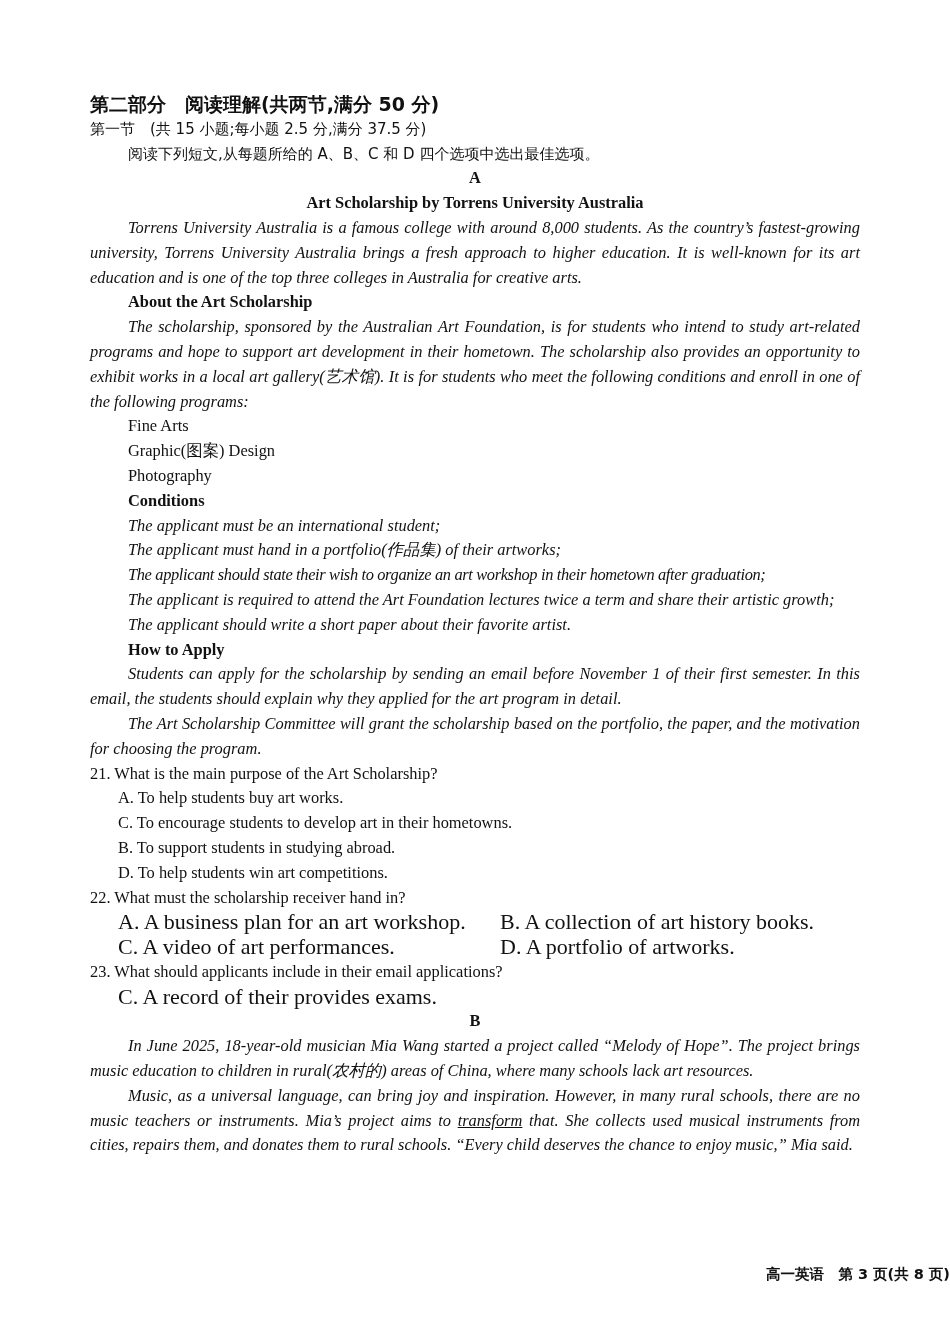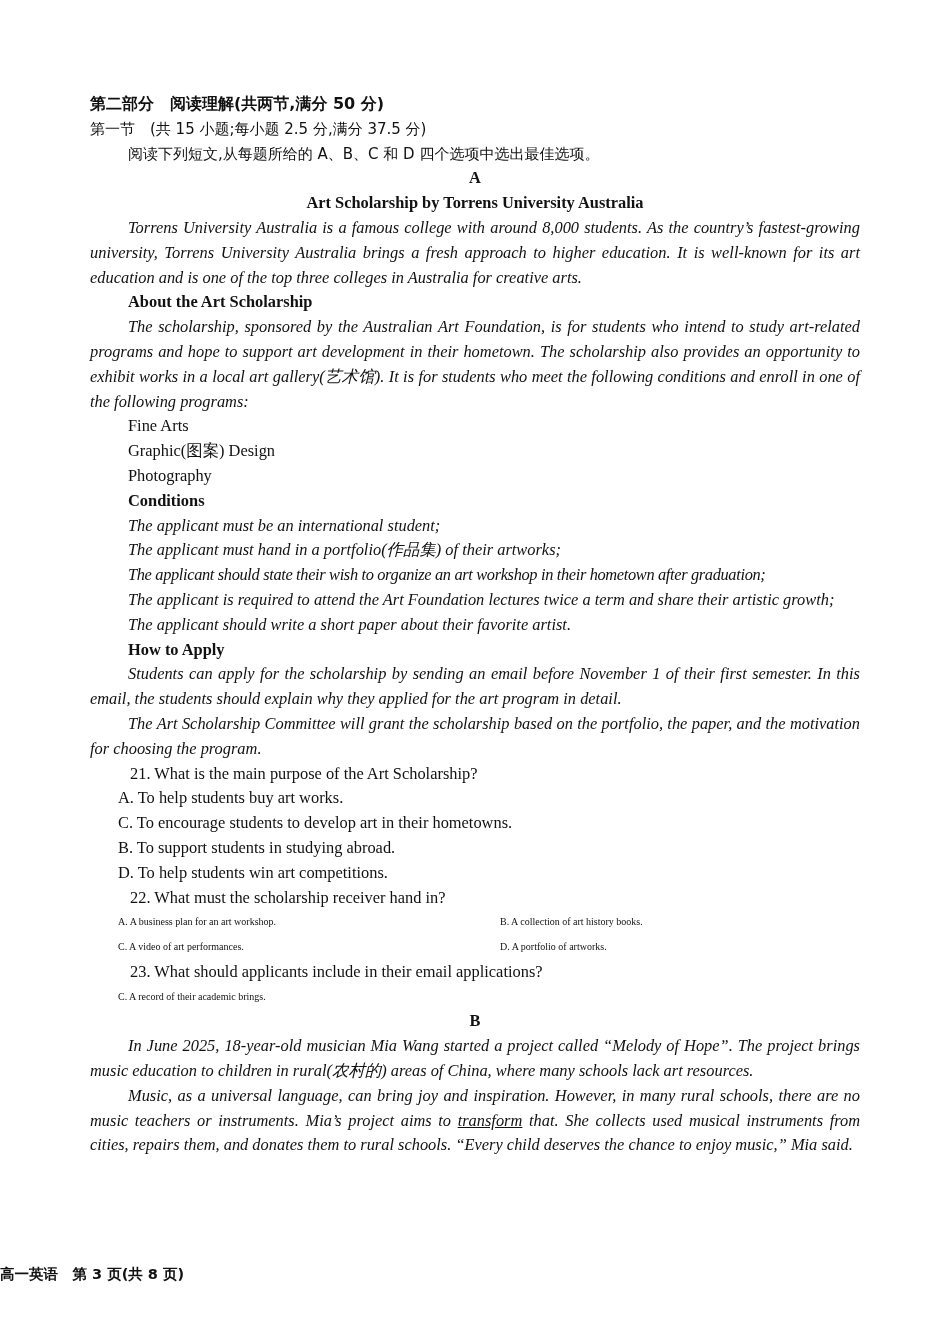--- a/index.html
+++ b/index.html
@@ -23,21 +23,21 @@
     }
     .line {
       font-size: 16.4px;
       line-height: 24.8px;
       height: 24.8px;
       white-space: nowrap;
     }
     .h-bold {
       font-weight: bold;
       font-family: "DejaVu Sans", "Liberation Sans", sans-serif;
-      font-size: 16px;
+      font-size: 19px;
     }
     .sub {
       font-family: "DejaVu Sans", "Liberation Sans", sans-serif;
       font-size: 15px;
     }
     .center {
       text-align: center;
       font-weight: bold;
     }
     .indent { padding-left: 38px; }
@@ -53,45 +53,44 @@
       font-weight: bold;
       padding-left: 38px;
       font-size: 16.4px;
       line-height: 24.8px;
       height: 24.8px;
     }
     .q-stem {
       font-size: 16.4px;
       line-height: 24.8px;
       height: 24.8px;
-      margin-left: 40px;
     }
     .opt {
       font-size: 16.4px;
       line-height: 24.8px;
       height: 24.8px;
       padding-left: 28px;
       white-space: nowrap;
     }
     .opt-row {
       display: flex;
-      font-size: 10px;
+      font-size: 22px;
       line-height: 24.8px;
       height: 24.8px;
       padding-left: 28px;
       white-space: nowrap;
     }
     .opt-row .col1 { width: 382px; }
     .underline { text-decoration: underline; }
     .footer {
       position: absolute;
       top: 1265px;
       left: 0;
       width: 950px;
-      text-align: left;
+      text-align: right;
       font-family: "DejaVu Sans", "Liberation Sans", sans-serif;
       font-size: 14.5px;
       font-weight: bold;
     }
   </style>
 </head>
 <body>
 
 <div class="page">
 
@@ -133,21 +132,21 @@
     <span class="col1">A. A business plan for an art workshop.</span>
     <span>B. A collection of art history books.</span>
   </div>
   <div class="opt-row">
     <span class="col1">C. A video of art performances.</span>
     <span>D. A portfolio of artworks.</span>
   </div>
 
   <div class="q-stem">23. What should applicants include in their email applications?</div>
   <div class="opt-row">
-    <span class="col1">C. A record of their academic brings.</span>
+    <span class="col1">C. A record of their provides exams.</span>
   </div>
 
   <div class="line center">B</div>
 
   <div class="para first">In June 2025, 18-year-old musician Mia Wang started a project called “Melody of Hope”.  The project brings music education to children in rural(农村的) areas of China, where many schools lack art resources.</div>
   <div class="para first"><span>Music, as a universal language, can bring joy and inspiration.  However, in many rural schools, there are no music teachers or instruments.  Mia’s project aims to </span><span class="underline">transform</span><span> that.  She collects used musical instruments from cities, repairs them, and donates them to rural schools.  “Every child deserves the chance to enjoy music,” Mia said.</span></div>
 
 </div>
 
 <div class="footer">高一英语　第 3 页(共 8 页)</div>

